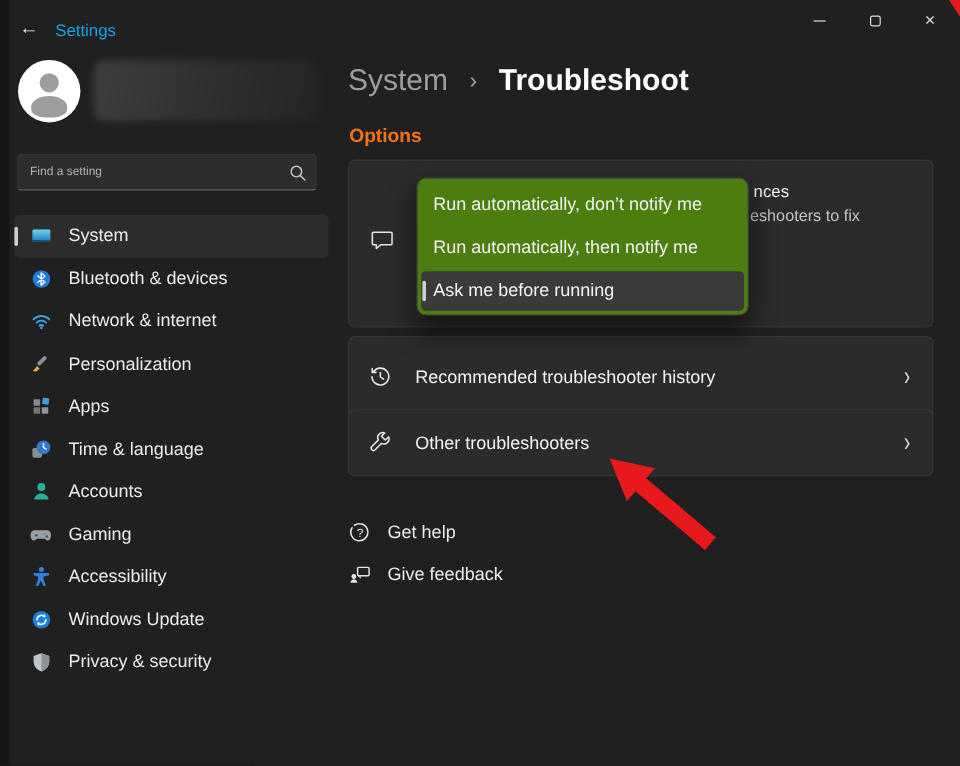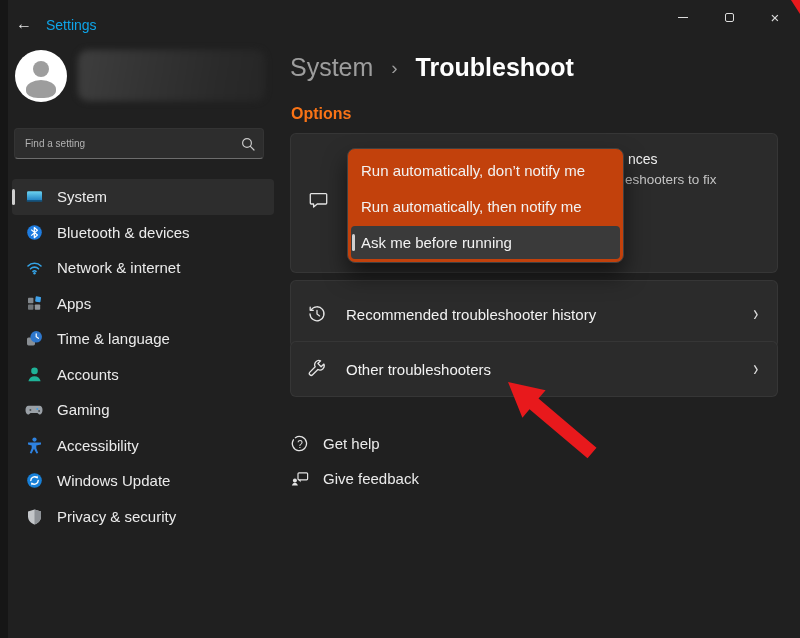--- a/index.html
+++ b/index.html
@@ -54,21 +54,21 @@
   .section-heading { position:absolute; left:291px; top:105px; font-size:16px; font-weight:bold; color:#f97316; }
 
   .card { position:absolute; left:290px; width:488px; background:#2b2b2b;
           border:1px solid rgba(255,255,255,0.055); border-radius:6px; }
   .card-pref { top:133px; height:140px; }
   .pref-icon { position:absolute; left:17px; top:56px; }
   .frag-title { position:absolute; left:337px; top:17px; font-size:14px; color:#f0f0f0; }
   .frag-desc  { position:absolute; left:334px; top:38px; font-size:13.5px; color:#c3c3c3; }
 
   .dropdown { position:absolute; left:347px; top:148px; width:277px; height:115px;
-              background:#c2410c; border:1px solid #404040; border-radius:8px;
+              background:#4d7c0f; border:1px solid #404040; border-radius:8px;
               box-shadow:0 12px 22px rgba(0,0,0,0.55); padding:3px; z-index:5; }
   .dd-item { position:relative; height:36px; display:flex; align-items:center;
              padding-left:10px; font-size:15px; color:#f2f2f2; border-radius:4px; white-space:nowrap; }
   .dd-item.selected { background:#3a3a3a; height:33px; margin-top:2px; }
   .dd-item.selected::before { content:""; position:absolute; left:1px; top:8px; width:3px; height:17px;
              background:#cfcfcf; border-radius:2px; }
 
   .card-row { display:flex; align-items:center; height:100%; padding:0 18px 0 16px; }
   .card-hist { top:280px; height:68px; }
   .card-other { top:341px; height:56px; }
@@ -155,20 +155,29 @@
             <path d="M2 7a9.2 9.2 0 0 1 13 0"></path>
             <path d="M4.5 9.8a5.7 5.7 0 0 1 8 0"></path>
             <path d="M7 12.4a2.3 2.3 0 0 1 3 0"></path>
           </g>
           <circle cx="8.5" cy="14.2" r="1.2" fill="#35a4e8"></circle>
         </svg>
       </span>
       <span class="nav-label">Network &amp; internet</span>
     </div>
 
+    <div class="nav-item">
+      <span class="nav-icon">
+        <svg width="17" height="17" viewBox="0 0 17 17">
+          <rect x="7.4" y="0.8" width="3.2" height="9.6" rx="1.4" transform="rotate(45 9 5.6)" fill="#8a8f94"></rect>
+          <path d="M4.8 10l2.3 2.3-2.7 2c-.9.6-2.3.4-2.9-.3l1.4-1.5z" fill="#f0a63c"></path>
+        </svg>
+      </span>
+      <span class="nav-label">Personalization</span>
+    </div>
 
     <div class="nav-item">
       <span class="nav-icon">
         <svg width="17" height="17" viewBox="0 0 17 17">
           <rect x="2" y="2.8" width="5.4" height="5.4" rx="0.8" fill="#83888d"></rect>
           <rect x="2" y="9.4" width="5.4" height="5.4" rx="0.8" fill="#6f7478"></rect>
           <rect x="8.8" y="9.4" width="5.4" height="5.4" rx="0.8" fill="#8f9499"></rect>
           <rect x="9.4" y="1.6" width="5.4" height="5.4" rx="0.8" fill="#3fa0e8" transform="rotate(8 12.1 4.3)"></rect>
         </svg>
       </span>

